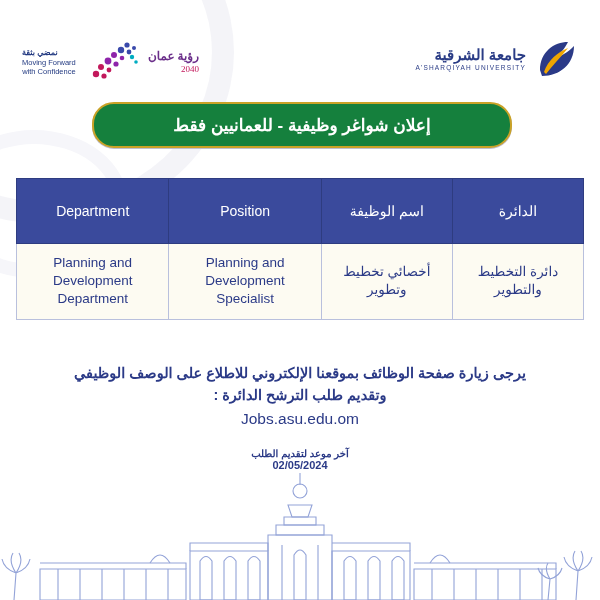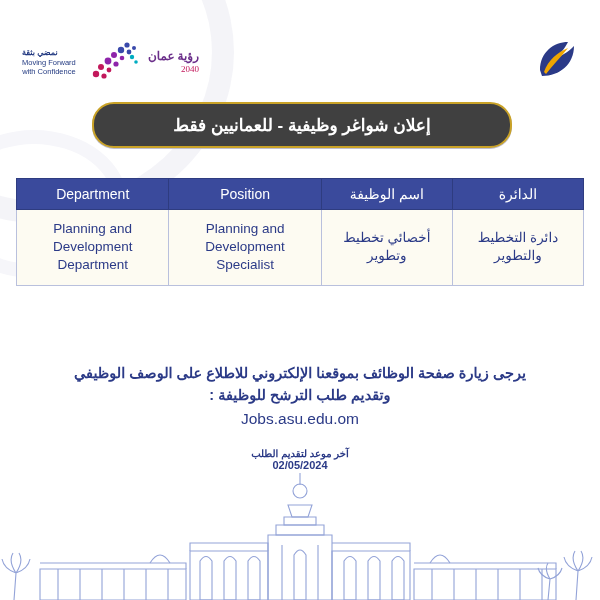--- a/index.html
+++ b/index.html
@@ -130,21 +130,21 @@
     position: relative;
   }
 
   
   .ribbon {
     position: absolute;
     top: 102px;
     left: 92px;
     width: 416px;
     height: 42px;
-    background: #404040;
+    background: #15803d;
     border: 2px solid #c9a227;
     border-radius: 22px;
     box-shadow: 0 1px 0 #bfbfd0;
     display: flex;
     align-items: center;
     justify-content: center;
   }
   .ribbon span {
     color: #ffffff;
     font-size: 17px;
@@ -159,21 +159,21 @@
     left: 16px;
     width: 568px;
     border-collapse: collapse;
     table-layout: fixed;
   }
   .tbl th {
     background: #3a4a9c;
     color: #ffffff;
     font-size: 14px;
     font-weight: normal;
-    padding: 7px 4px;
+    padding: 24px 4px;
     border: 1px solid #2e3c80;
     text-align: center;
   }
   .tbl td {
     border: 1px solid #b9c0dd;
     text-align: center;
     font-size: 13.5px;
     color: #2b3a87;
     padding: 10px 6px;
     line-height: 1.35;
@@ -277,20 +277,24 @@
           </g>
         </svg>
       </div>
       <div class="vision-txt">
         <div class="vision-ar">رؤية عمان</div>
         <div class="vision-num">2040</div>
       </div>
     </div>
 
     <div class="logo-asu">
+      <div class="asu-text">
+        <div class="asu-ar">جامعة الشرقية</div>
+        <div class="asu-en">A'SHARQIYAH UNIVERSITY</div>
+      </div>
       <div class="asu-mark">
         <svg width="46" height="42" viewBox="0 0 46 42">
           <path d="M6 32 C6 14, 20 4, 34 4 C30 12, 26 16, 20 20 C28 18, 34 14, 40 8 C40 26, 26 38, 8 38 Z" fill="#2b3a87"></path>
           <path d="M10 34 C14 22, 24 14, 34 10 C26 20, 18 28, 12 36 Z" fill="#f0a500"></path>
         </svg>
       </div>
     </div>
   </div>
 
   <div class="ribbon">
@@ -311,21 +315,21 @@
         <td>Planning and Development Department</td>
         <td>Planning and Development Specialist</td>
         <td class="rtl">أخصائي تخطيط وتطوير</td>
         <td class="rtl">دائرة التخطيط والتطوير</td>
       </tr>
     </tbody>
   </table>
 
   <div class="notes">
     <div class="l1">يرجى زيارة صفحة الوظائف بموقعنا الإلكتروني للاطلاع على الوصف الوظيفي</div>
-    <div class="l2">وتقديم طلب الترشح للوظيفة :</div>
+    <div class="l2">وتقديم طلب الترشح الدائرة :</div>
     <div class="site">Jobs.asu.edu.om</div>
     <div class="l4">آخر موعد لتقديم الطلب</div>
     <div class="date">02/05/2024</div>
   </div>
 
   <div class="skyline">
     <svg width="600" height="135" viewBox="0 0 600 135">
       <g stroke="#93a3d8" stroke-width="1.1" fill="none">
 
         <path d="M300 8 L300 20"></path>

